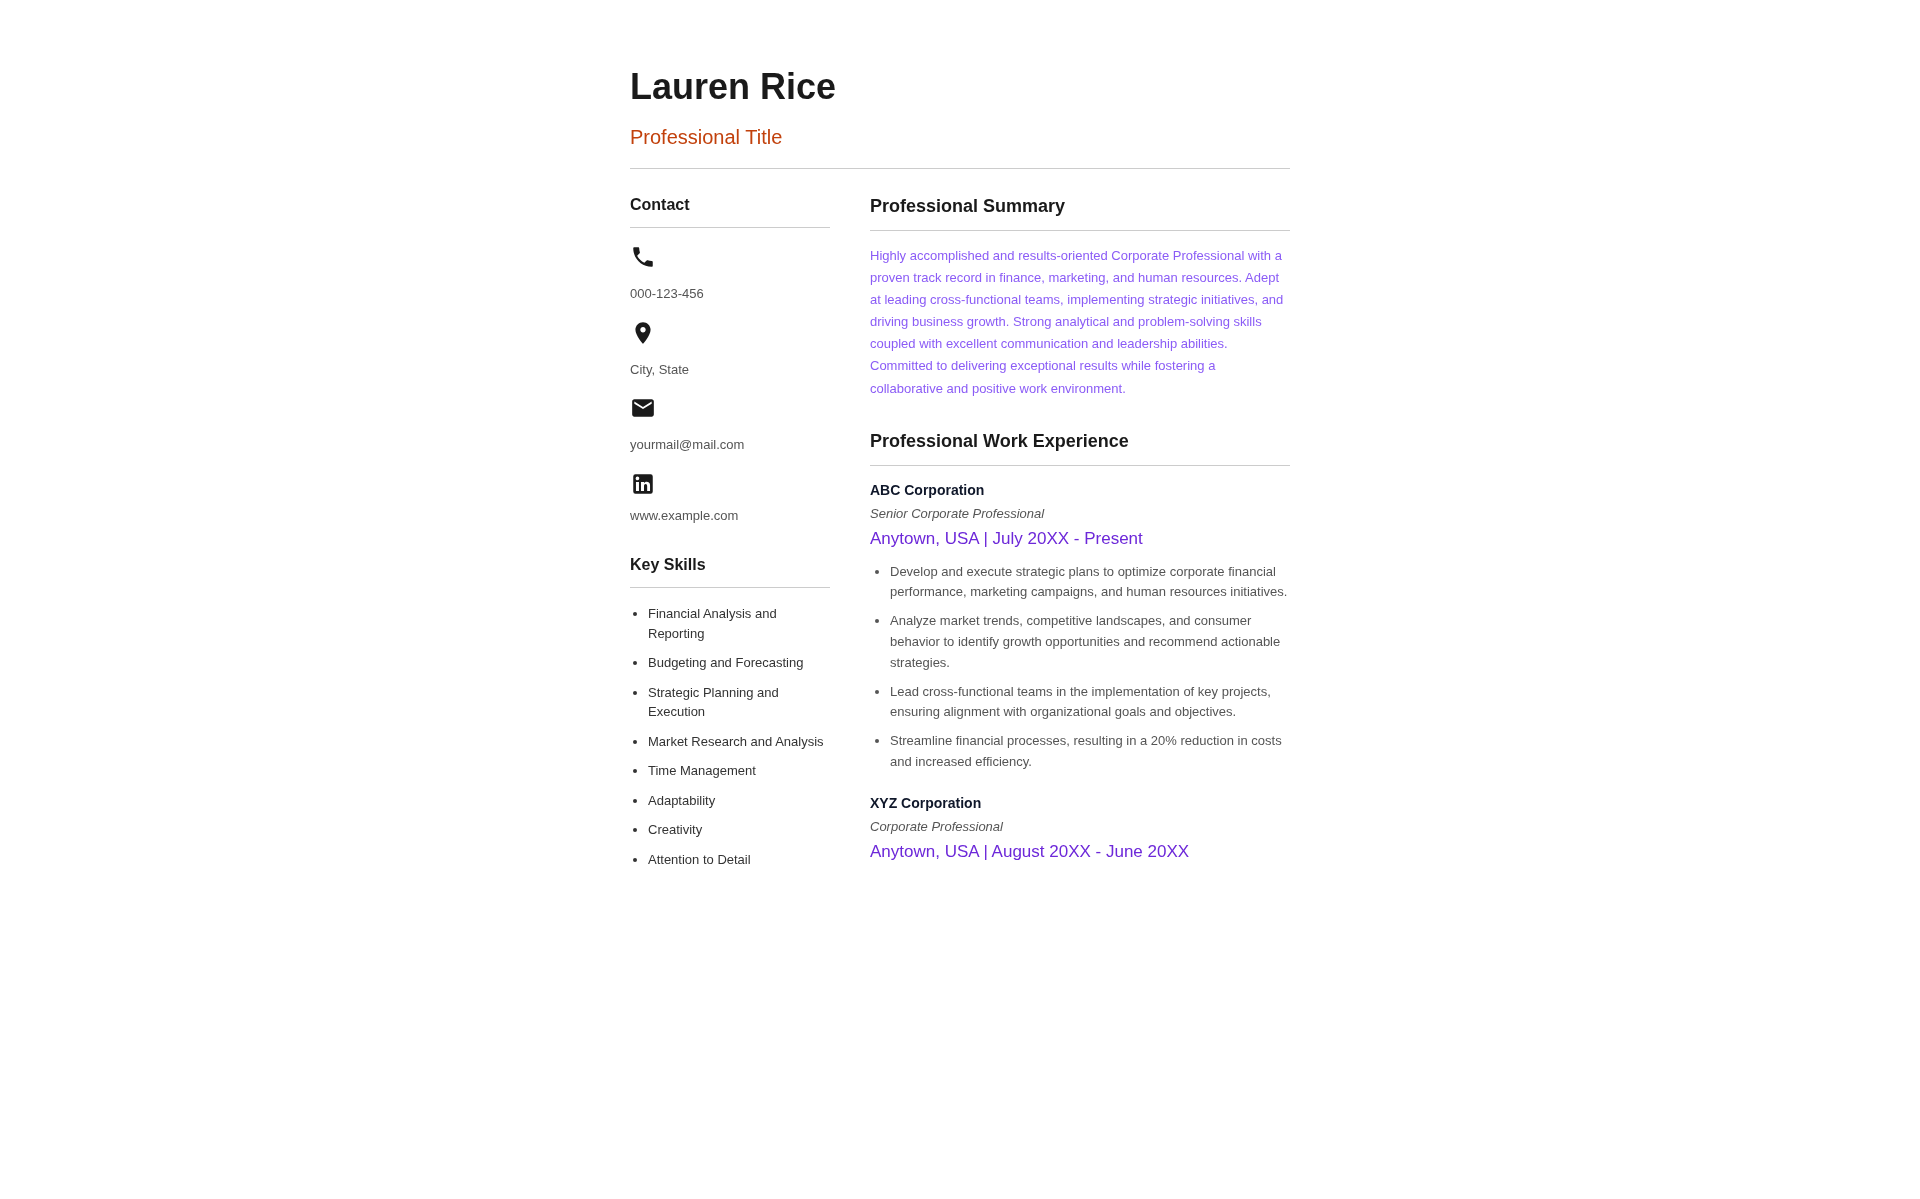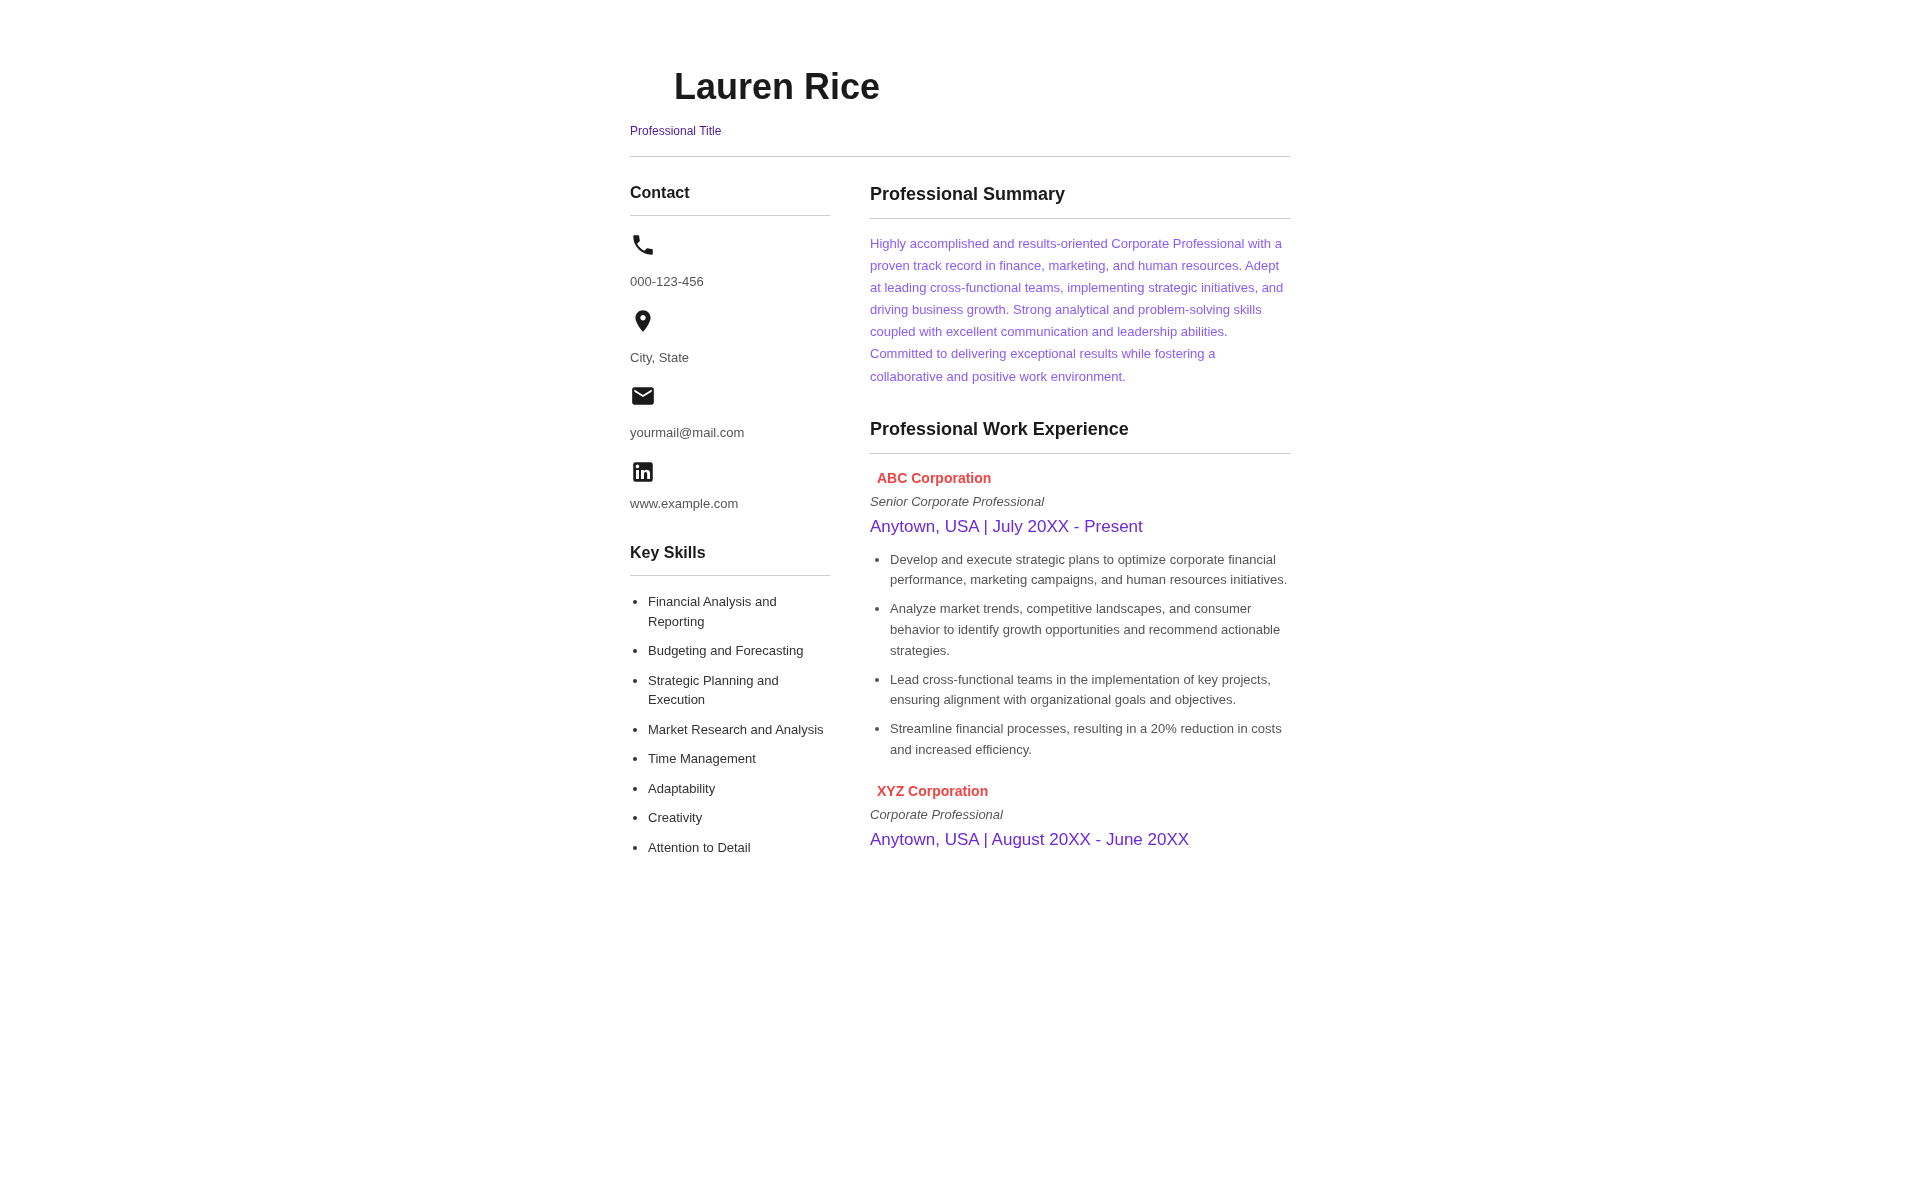--- a/index.html
+++ b/index.html
@@ -20,25 +20,24 @@
       padding: 60px 20px 60px 20px;
     }
     .header-section {
       margin-bottom: 20px;
     }
     .name-title {
       font-size: 36px;
       font-weight: bold;
       color: #1a1a1a;
       margin-bottom: 8px;
-      margin-left: 44px;
     }
     .professional-title {
-      font-size: 12px;
-      color: #4c1d95;
+      font-size: 20px;
+      color: #c2410c;
       margin-bottom: 16px;
     }
     .header-divider {
       border: none;
       border-top: 1px solid #cccccc;
       margin-bottom: 24px;
     }
     .two-column {
       display: flex;
       gap: 40px;
@@ -100,23 +99,22 @@
       margin-bottom: 14px;
     }
     .summary-text {
       font-size: 13px;
       color: #8b5cf6;
       line-height: 1.7;
     }
     .company-name {
       font-size: 14px;
       font-weight: bold;
-      color: #ef4444;
+      color: #0f172a;
       margin-bottom: 3px;
-      margin-left: 7px;
     }
     .job-title-italic {
       font-style: italic;
       font-size: 13px;
       color: #555555;
       margin-bottom: 3px;
     }
     .job-location-date {
       font-size: 17px;
       color: #6d28d9;

